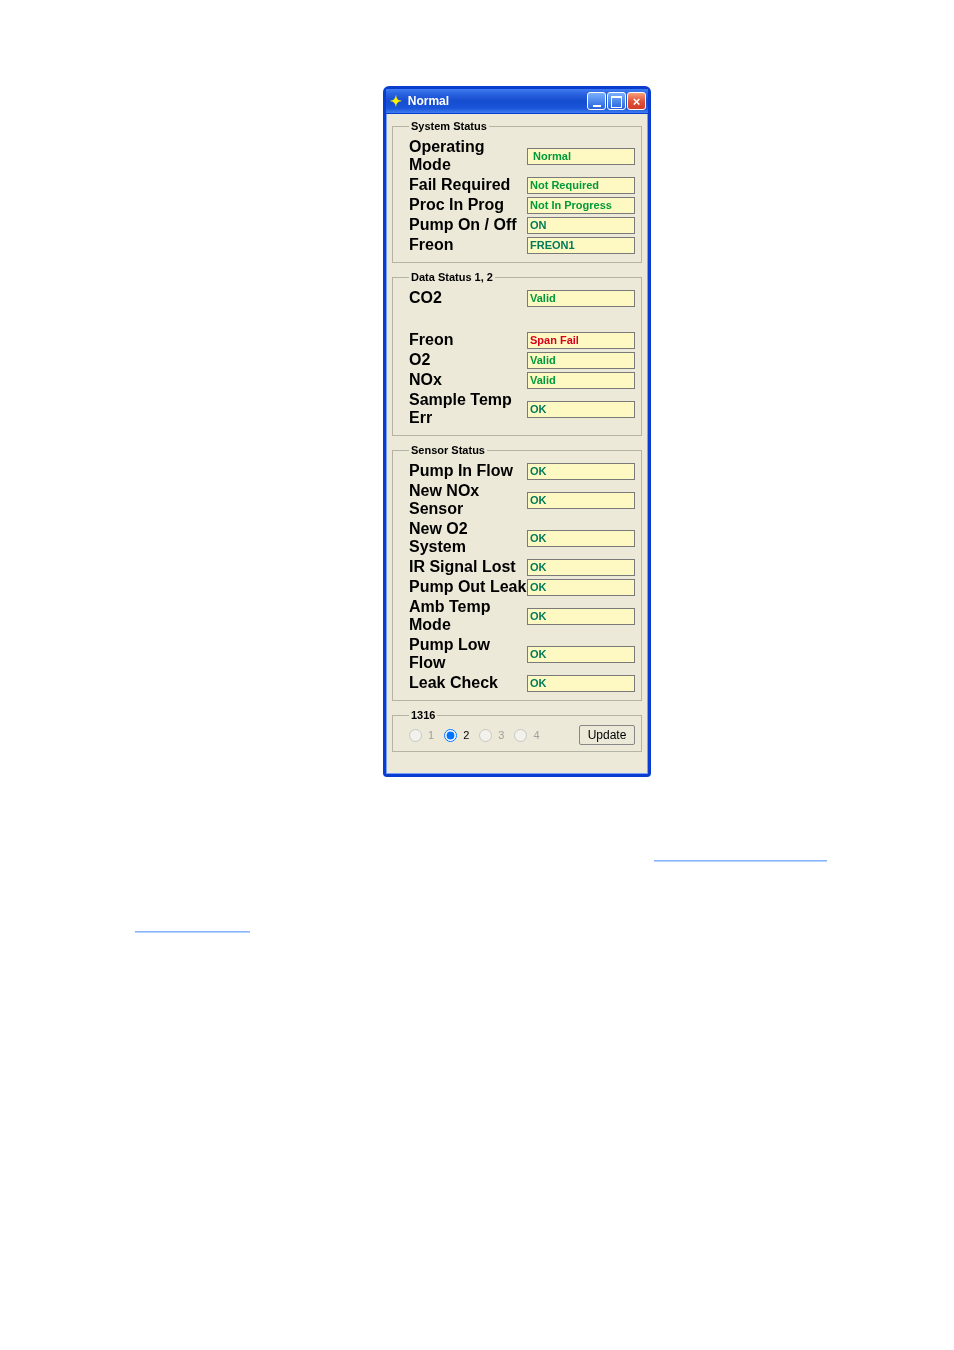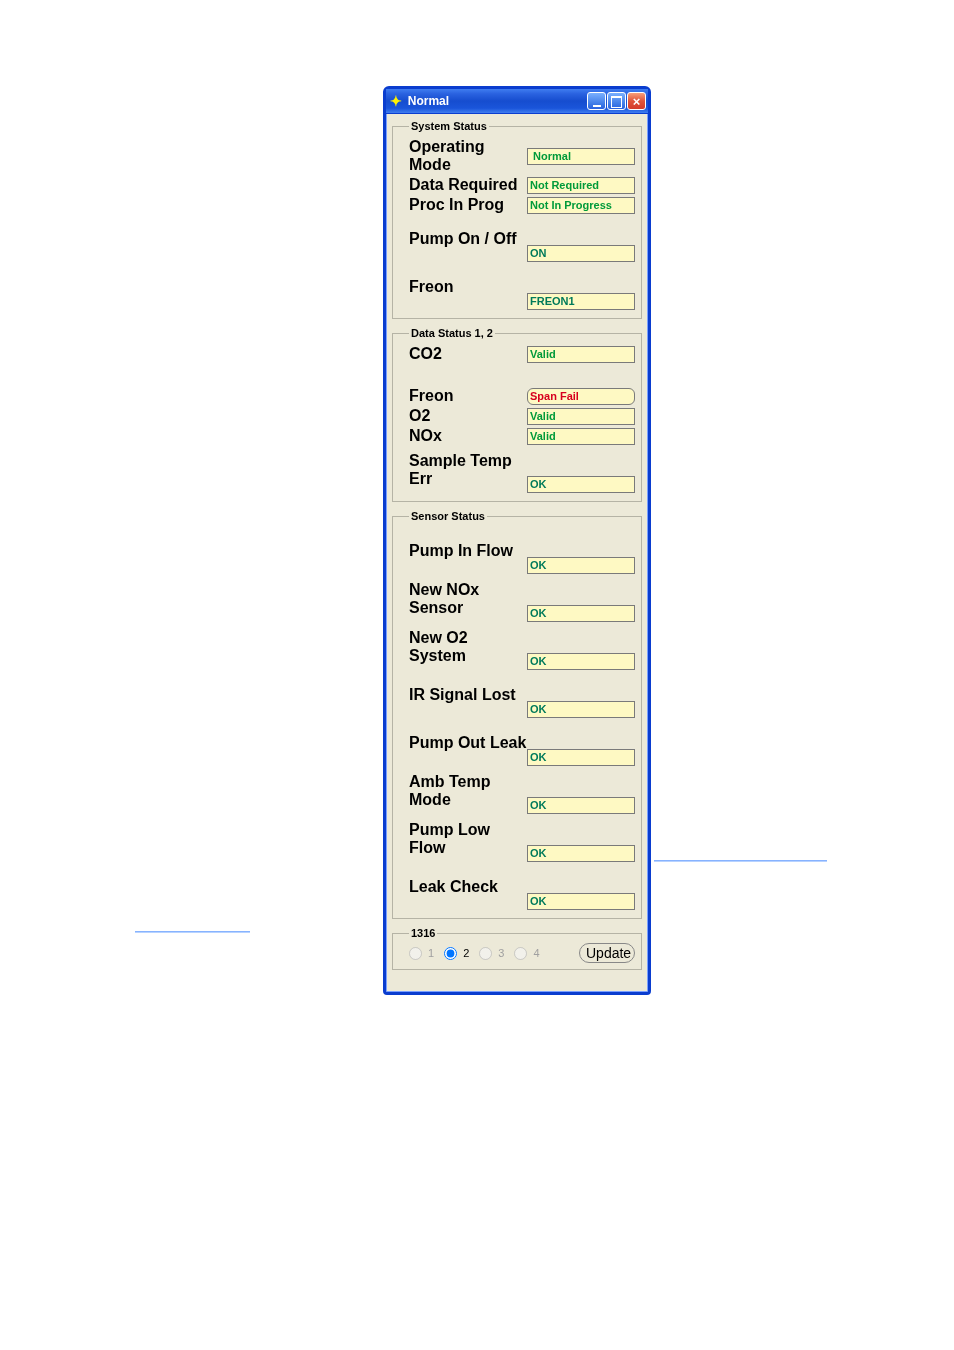--- a/index.html
+++ b/index.html
@@ -110,46 +110,46 @@
     background: #fef9c3;
     border: 1px solid #7a7a7a;
     font-family: Arial, sans-serif;
     font-size: 11px;
     font-weight: bold;
     padding: 0 2px;
     box-sizing: border-box;
     line-height: 15px;
   }
   .green { color: #009a3a; }
-  .red { color: #d7001e; border-radius: 6px; }
-  .tealbold { color: #007a5a; margin-top: 29px; }
+  .red { color: #d7001e; }
+  .tealbold { color: #007a5a; }
   .spacer {
     height: 10px;
   }
   .radiorow {
     display: flex;
     align-items: center;
     gap: 4px;
     font-size: 11px;
     color: #a0a0a0;
   }
   .radiorow label {
     color: #a0a0a0;
     font-size: 11px;
   }
   .radiorow input { margin: 0 2px 0 6px; }
   .radiorow input:first-child { margin-left: 0; }
   .updatebtn {
     margin-left: auto;
     width: 56px;
     height: 20px;
-    font-size: 14px;
+    font-size: 12px;
     background: #ece9d8;
     border: 1px solid #888;
-    border-radius: 10px;
+    border-radius: 2px;
     font-family: Arial, sans-serif;
     cursor: default;
   }
 
   
   .blueline {
     position: absolute;
     height: 1px;
     background: #6fa3ff;
   }
@@ -174,21 +174,21 @@
 
   <div class="client">
 
     <fieldset>
       <legend>System Status</legend>
       <div class="row">
         <label>Operating Mode</label>
         <div class="valuebox green">&nbsp;<span>Normal</span></div>
       </div>
       <div class="row">
-        <label>Data Required</label>
+        <label>Fail Required</label>
         <div class="valuebox green">Not Required</div>
       </div>
       <div class="row">
         <label>Proc In Prog</label>
         <div class="valuebox green">Not In Progress</div>
       </div>
       <div class="row">
         <label>Pump On / Off</label>
         <div class="valuebox tealbold">ON</div>
       </div>

